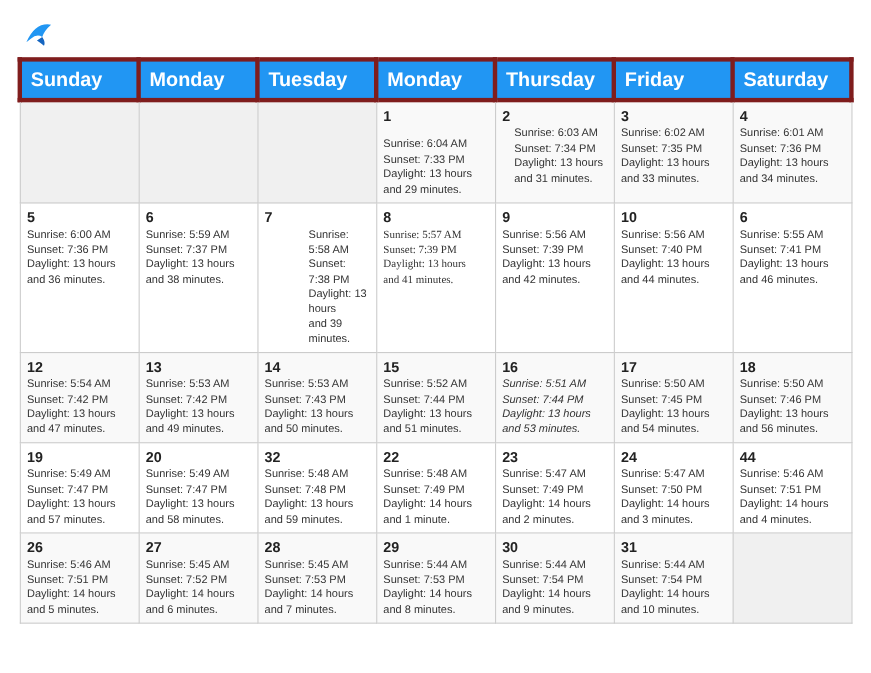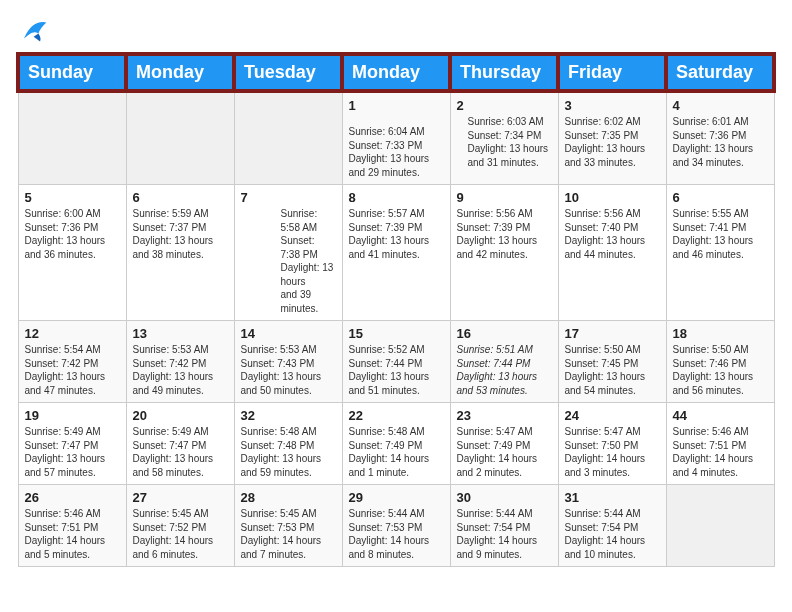--- a/index.html
+++ b/index.html
@@ -176,21 +176,21 @@
         </td>
         <td>
           <span class="day-number">7</span>
           <div class="day-info" style="white-space: pre-line; margin-left: 40px;">Sunrise: 5:58 AM
 Sunset: 7:38 PM
 Daylight: 13 hours
 and 39 minutes.</div>
         </td>
         <td>
           <span class="day-number">8</span>
-          <div class="day-info" style="white-space: pre-line;">Sunrise: 5:57 AM
+          <div class="day-info" style="white-space: pre-line; font-family: Liberation Serif, serif;">Sunrise: 5:57 AM
 Sunset: 7:39 PM
 Daylight: 13 hours
 and 41 minutes.</div>
         </td>
         <td>
           <span class="day-number">9</span>
           <div class="day-info" style="white-space: pre-line;">Sunrise: 5:56 AM
 Sunset: 7:39 PM
 Daylight: 13 hours
 and 42 minutes.</div>

